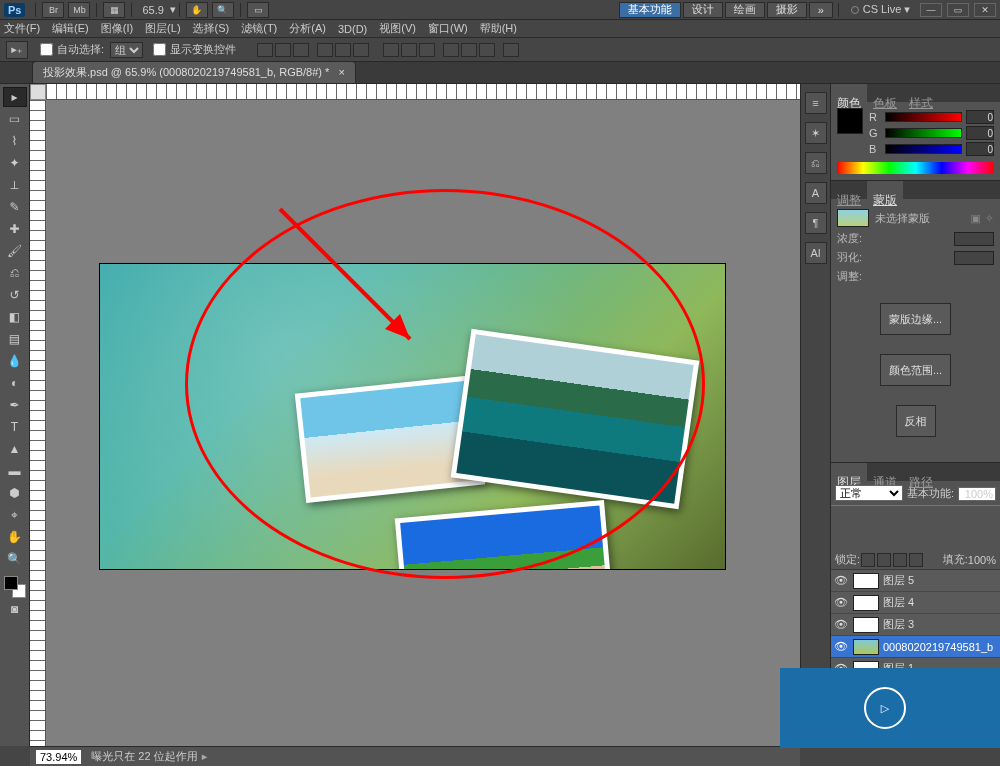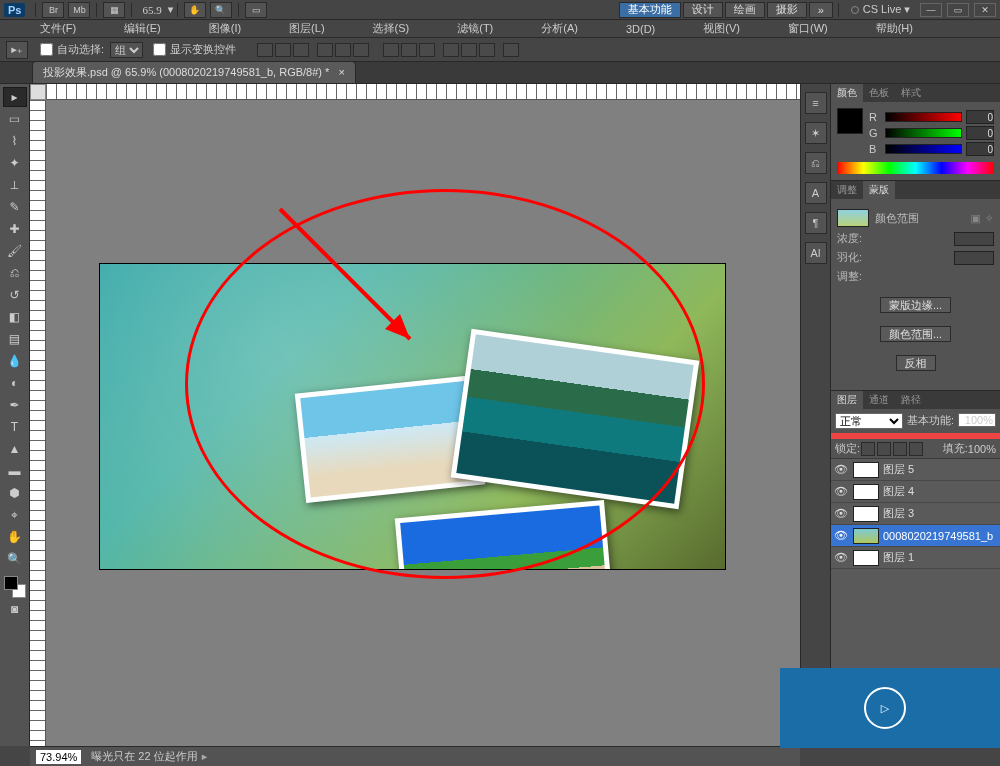--- a/index.html
+++ b/index.html
@@ -3,31 +3,31 @@
 <meta charset="utf-8">
 <style>
 * { margin: 0; padding: 0; box-sizing: border-box; font-family: "Microsoft YaHei", sans-serif; font-size: 11px; }
 body { background: #454545; width: 1000px; height: 766px; overflow: hidden; position: relative; }
 
 
 .titlebar { background: #454545; height: 20px; display: flex; align-items: center; padding: 0 4px; border-bottom: 1px solid #282828; }
 .titlebar .ps { background: #0b3c68; color: #a8d2ff; font-weight: bold; padding: 1px 4px; border-radius: 2px; font-size: 11px; margin-right: 6px; }
 .titlebar .tb-btn { width: 22px; height: 16px; margin: 0 2px; border: 1px solid #2a2a2a; background: #535353; display: flex; align-items: center; justify-content: center; color: #ccc; font-size: 9px; }
 .titlebar .sep { width: 1px; height: 14px; background: #2a2a2a; margin: 0 4px; }
-.titlebar .zoom { color: #ccc; margin: 0 6px; font-family: Liberation Serif, serif; }
+.titlebar .zoom { color: #ccc; margin: 0 6px; }
 .titlebar .spacer { flex: 1; }
 .titlebar .ws-btn { padding: 0 8px; height: 16px; border: 1px solid #2a2a2a; color: #ddd; margin: 0 1px; font-size: 11px; background: #535353; display:flex; align-items:center;}
 .titlebar .ws-btn.active { background: #3a6ea5; color: #fff; }
 .titlebar .cslive { color: #ccc; margin: 0 8px; }
 .titlebar .cslive .dot{display:inline-block;width:8px;height:8px;border:1px solid #888;border-radius:50%;margin-right:4px;vertical-align:middle;}
 .titlebar .winbtns span{display:inline-block;width:22px;height:14px;border:1px solid #666;margin-left:2px;text-align:center;color:#ccc;font-size:9px;line-height:12px;}
 
 
 .menubar { background: #454545; height: 18px; display: flex; align-items: center; padding: 0 4px; border-bottom: 1px solid #2a2a2a; color: #ccc; }
-.menubar span { margin-right: 12px; cursor: default; margin-left: 36px; }
+.menubar span { margin-right: 12px; cursor: default; }
 
 
 .optbar { background: #454545; height: 24px; display: flex; align-items: center; padding: 0 6px; border-bottom: 1px solid #282828; color: #ccc; }
 .optbar .movetool{width:22px;height:18px;border:1px solid #2a2a2a;background:#535353;margin-right:8px;display:flex;align-items:center;justify-content:center;}
 .optbar input[type=checkbox]{margin:0 4px;}
 .optbar select{background:#535353;color:#ccc;border:1px solid #2a2a2a;height:16px;font-size:11px;margin:0 6px;}
 .optbar .mini{width:16px;height:14px;border:1px solid #2a2a2a;background:#4a4a4a;margin:0 1px;}
 
 
 .tabbar { background: #3a3a3a; height: 22px; display: flex; align-items: flex-end; padding-left: 32px; border-bottom: 1px solid #282828; }
@@ -61,49 +61,49 @@
 .anno-ellipse{position:absolute;top:105px;left:155px;width:520px;height:390px;border:3px solid red;border-radius:50%;pointer-events:none;}
 .anno-arrow{position:absolute;top:115px;left:240px;pointer-events:none;}
 
 
 .dock-strip{width:30px;background:#454545;border-left:1px solid #282828;display:flex;flex-direction:column;align-items:center;padding-top:4px;}
 .dock-strip .ds{width:22px;height:22px;margin:4px 0;border:1px solid #2a2a2a;background:#535353;color:#ccc;display:flex;align-items:center;justify-content:center;font-size:11px;}
 
 .panels{width:170px;background:#535353;border-left:1px solid #282828;display:flex;flex-direction:column;}
 .panel{border-bottom:1px solid #282828;}
 .panel-tabs{display:flex;background:#3a3a3a;height:18px;}
-.panel-tabs span{padding:2px 6px;color:#999;font-size:10px;}
+.panel-tabs span{padding:11px 6px;color:#999;font-size:12px;text-decoration:underline;}
 .panel-tabs span.active{background:#535353;color:#ddd;}
 
 
 .color-body{padding:6px;}
 .color-row{display:flex;align-items:center;margin:2px 0;}
 .color-row .lbl{width:12px;color:#ccc;}
 .color-row .slider{flex:1;height:10px;margin:0 4px;border:1px solid #222;}
 .sr{background:linear-gradient(to right,#000,#f00);}
 .sg{background:linear-gradient(to right,#000,#0f0);}
 .sb{background:linear-gradient(to right,#000,#00f);}
 .color-row input{width:28px;height:14px;background:#3a3a3a;border:1px solid #222;color:#ddd;text-align:right;font-size:10px;}
 .spectrum{height:12px;margin-top:4px;background:linear-gradient(to right,red,yellow,lime,cyan,blue,magenta,red);}
 .color-chip{width:26px;height:26px;border:1px solid #222;background:#000;margin-right:6px;}
 
 
 .mask-body{padding:6px;color:#bbb;}
 .mask-row{display:flex;align-items:center;margin:4px 0;}
 .mask-thumb{width:32px;height:18px;background:linear-gradient(#8fd1df,#b9d27a);margin-right:6px;border:1px solid #222;}
-.mask-btn{height:16px;padding:0 8px;background:#5a5a5a;border:1px solid #2a2a2a;color:#ddd;margin:13px auto;display:block;text-align:center;}
+.mask-btn{height:32px;padding:0 8px;background:#5a5a5a;border:1px solid #2a2a2a;color:#ddd;margin:19px auto;display:block;text-align:center;}
 .mask-input{width:40px;height:14px;background:#444;border:1px solid #222;color:#999;}
 
 
 .layers{flex:1;display:flex;flex-direction:column;}
-.layers-opt{display:flex;align-items:flex-start;padding:4px;color:#ccc;border-bottom:6px solid #ef4444;}
+.layers-opt{display:flex;align-items:flex-end;padding:4px;color:#ccc;border-bottom:1px solid #ef4444;}
 .layers-opt select{flex:1;background:#fff;color:#000;border:1px solid #666;height:16px;font-size:11px;}
 .layers-opt .op-lbl{margin:0 4px;}
 .layers-opt .pct{width:38px;background:#fff;border:1px solid #666;height:14px;text-align:right;padding-right:2px;}
-.layers-lock{display:flex;align-items:center;padding:2px 4px;color:#ccc;border-bottom:1px solid #3a3a3a;}
+.layers-lock{display:flex;align-items:center;padding:2px 4px;color:#ccc;border-bottom:1px solid #3a3a3a;margin-top:44px;}
 .layers-lock .mini{width:14px;height:14px;background:#4a4a4a;border:1px solid #2a2a2a;margin:0 1px;}
 .layer-list{flex:1;background:#5a5a5a;overflow:auto;}
 .layer{display:flex;align-items:center;height:22px;border-bottom:1px solid #474747;padding:0 2px;color:#ddd;}
 .layer.sel{background:#3874d1;color:#fff;}
 .layer .eye{width:16px;text-align:center;}
 .layer .thumb{width:26px;height:16px;background:#fff;border:1px solid #222;margin:0 4px;}
 .layer .thumb.bg{background:linear-gradient(#7fc9d5,#aec85e);}
 .layer-bottom{display:flex;justify-content:flex-end;padding:3px;background:#535353;border-top:1px solid #2a2a2a;}
 .layer-bottom .lb{width:18px;height:14px;background:#4a4a4a;border:1px solid #2a2a2a;margin:0 1px;}
 
@@ -295,21 +295,21 @@
     </div>
 
     <div class="panel">
       <div class="panel-tabs">
         <span>调整</span>
         <span class="active">蒙版</span>
       </div>
       <div class="mask-body">
         <div class="mask-row">
           <div class="mask-thumb"></div>
-          <span>颜色范围</span>
+          <span>未选择蒙版</span>
           <span style="flex:1"></span>
           <span style="margin:0 4px;color:#888;">▣</span>
           <span style="color:#888;">✧</span>
         </div>
         <div class="mask-row">
             <span>浓度:</span>
             <span style="flex:1"></span>
             <input class="mask-input" style="">
           </div>
         <div class="mask-row">

